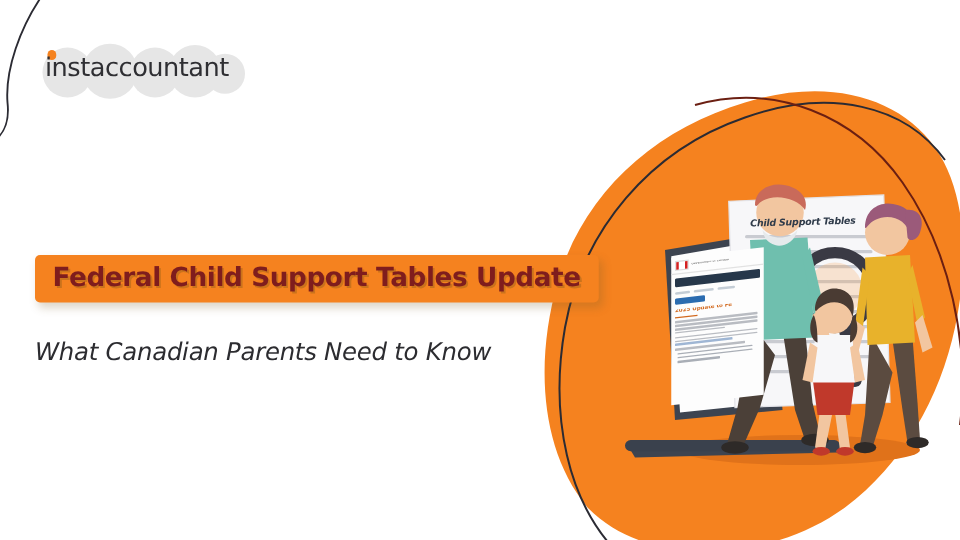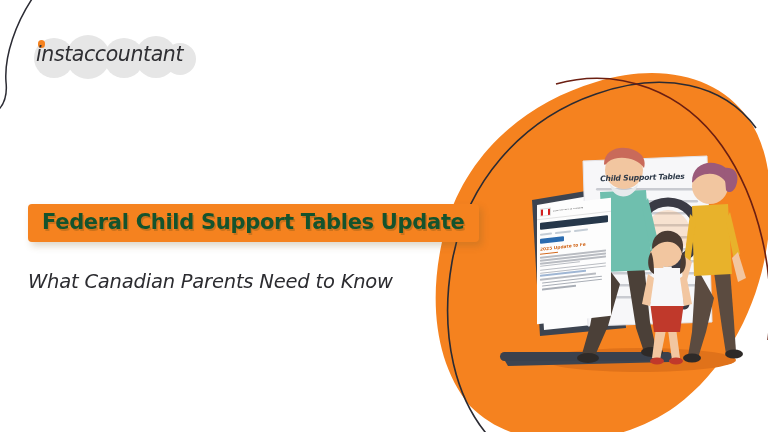--- a/index.html
+++ b/index.html
@@ -34,21 +34,20 @@
     pointer-events: none;
   }
 
   
   #logo {
     position: absolute;
     left: 28px;
     top: 32px;
     width: 168px;
     height: 50px;
-    font-style: italic;
   }
   #logo .blobs {
     position: absolute;
     left: 0; top: 0;
     width: 168px; height: 50px;
   }
   #logo .wordmark {
     position: absolute;
     left: 8px;
     top: 12px;
@@ -80,21 +79,21 @@
     display: inline-block;
     background: #F5821F;
     border-radius: 4px;
     padding: 8px 14px 9px 14px;
     box-shadow: 3px 4px 7px rgba(120,90,40,0.25);
   }
   #title-text {
     font-family: "DejaVu Sans", sans-serif;
     font-size: 21px;
     font-weight: bold;
-    color: #14532d;
+    color: #7f1d1d;
     letter-spacing: -0.3px;
     white-space: nowrap;
     line-height: 1;
     text-shadow: 1.5px 1.5px 0 rgba(150,95,25,0.45);
   }
   #subtitle-text {
     margin-top: 30px;
     font-family: "DejaVu Sans", sans-serif;
     font-size: 19.5px;
     font-style: italic;

